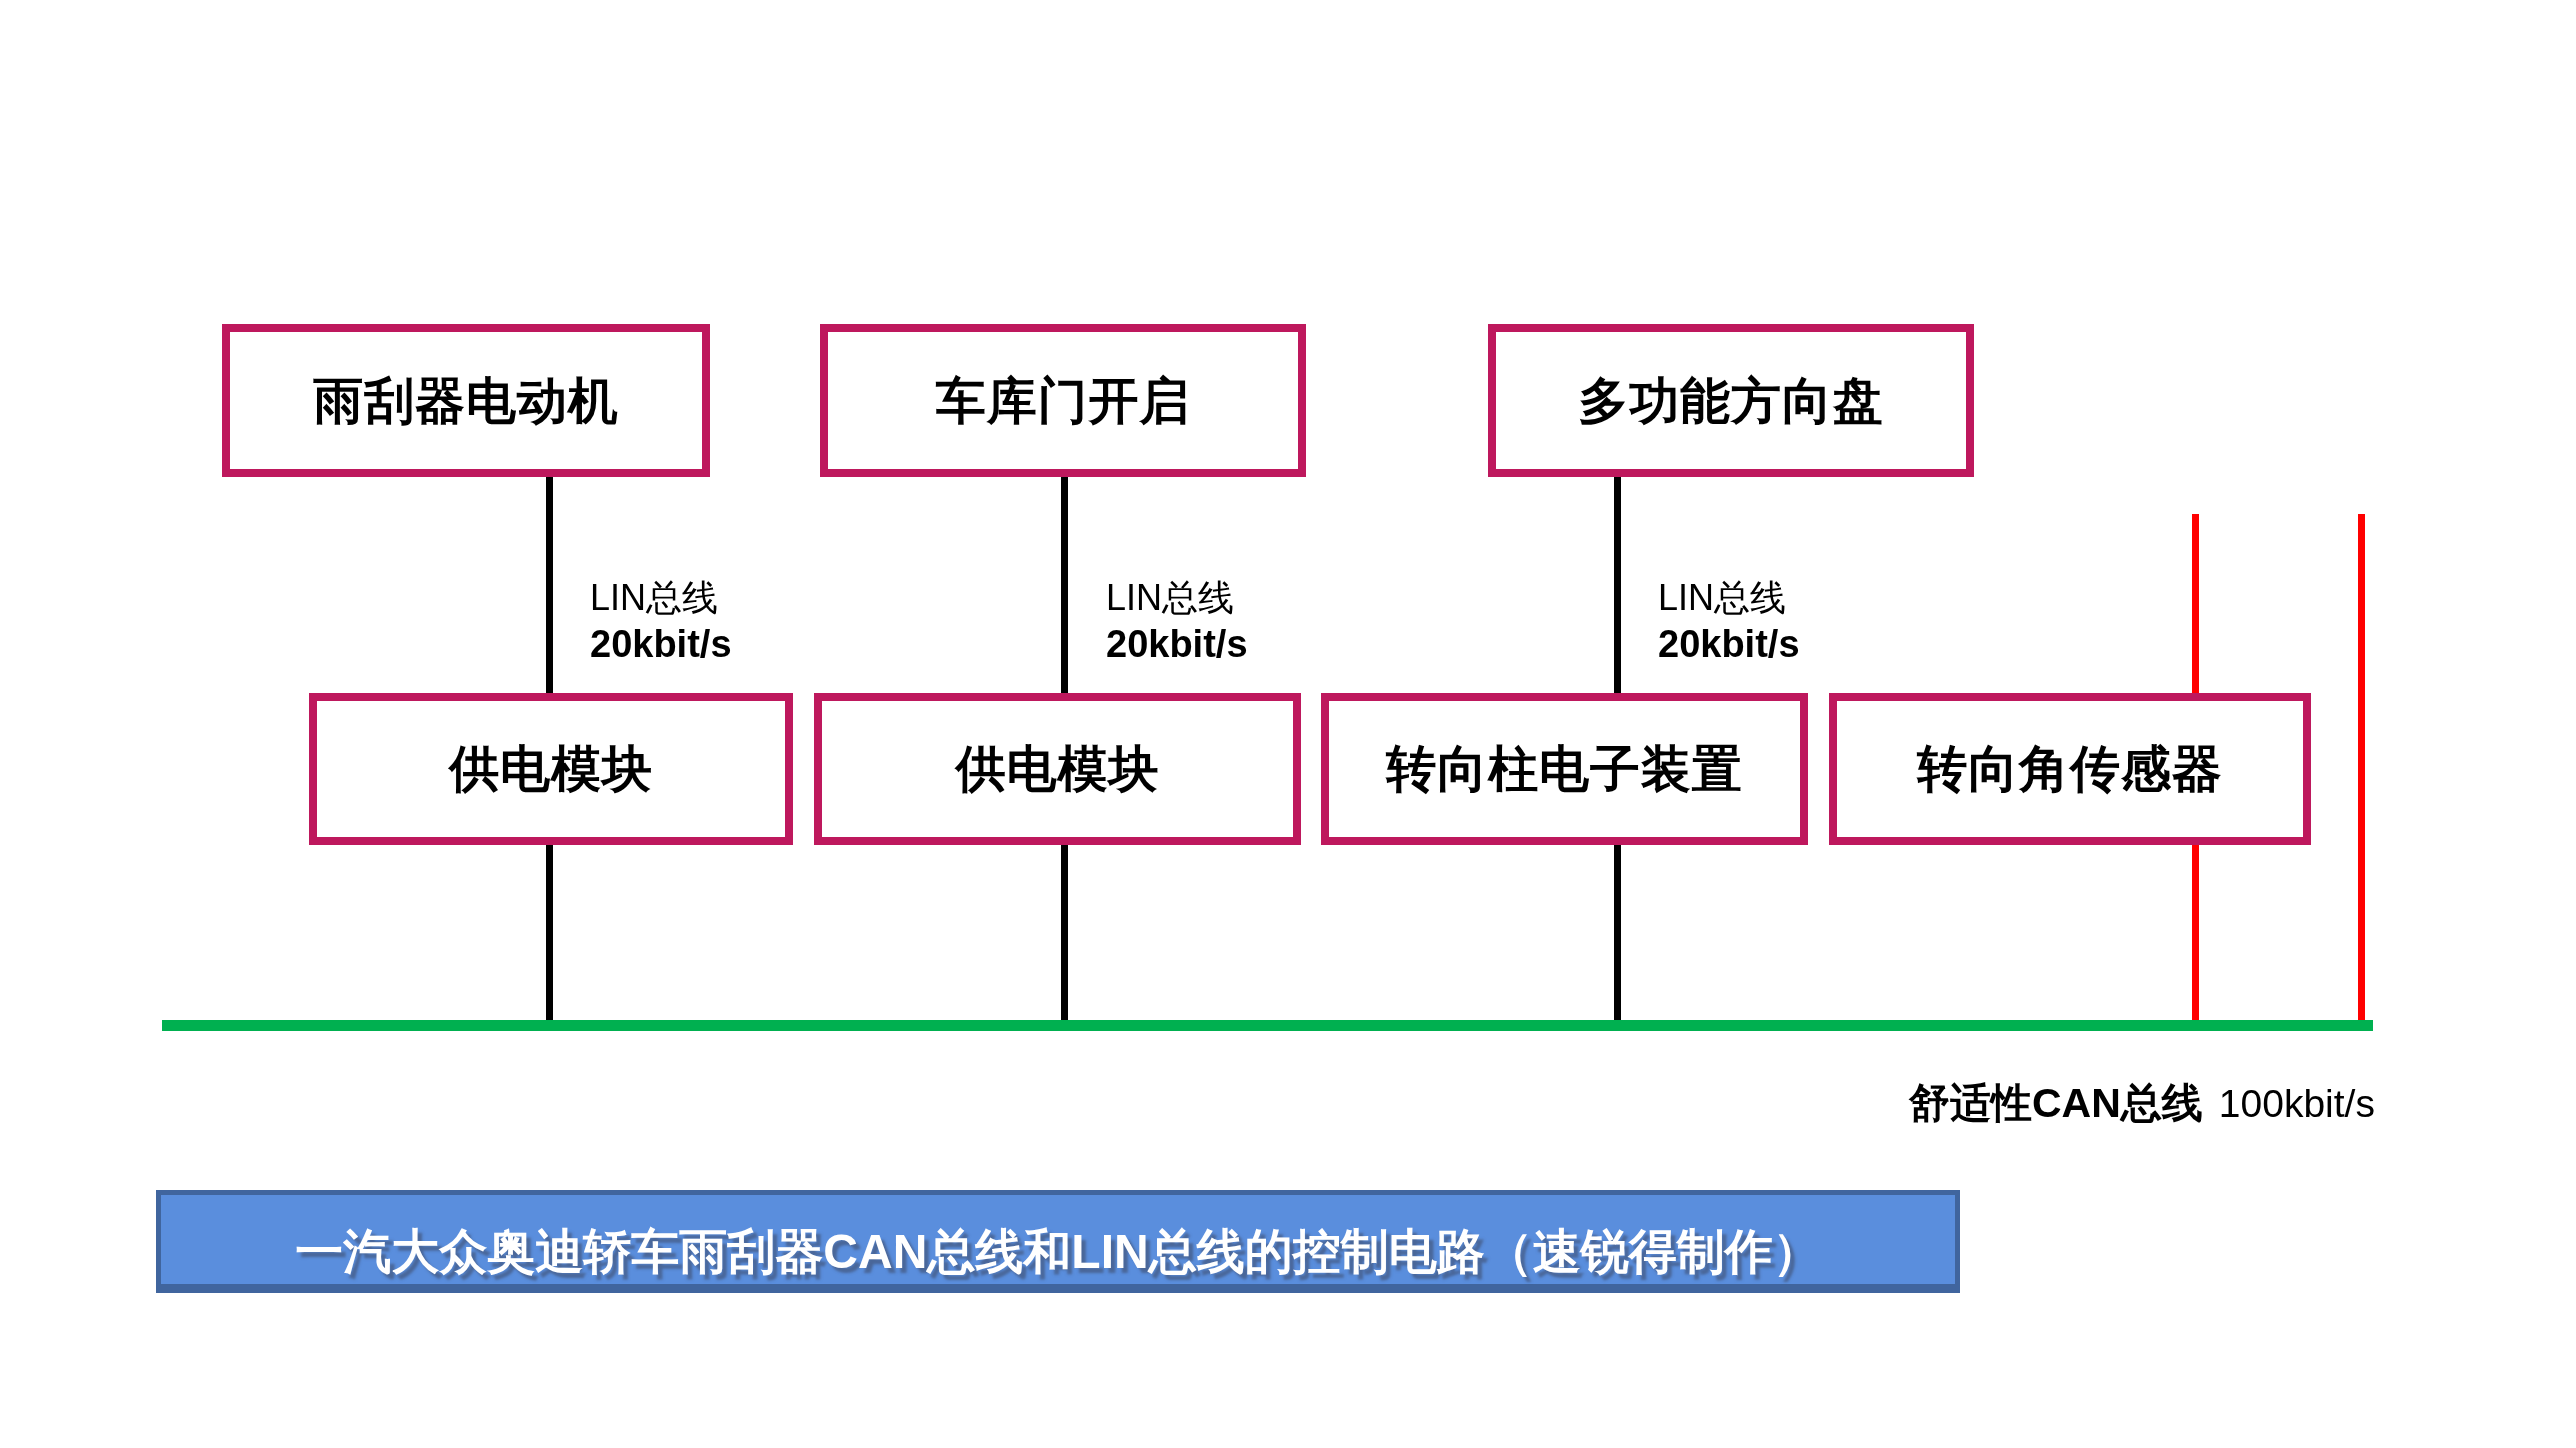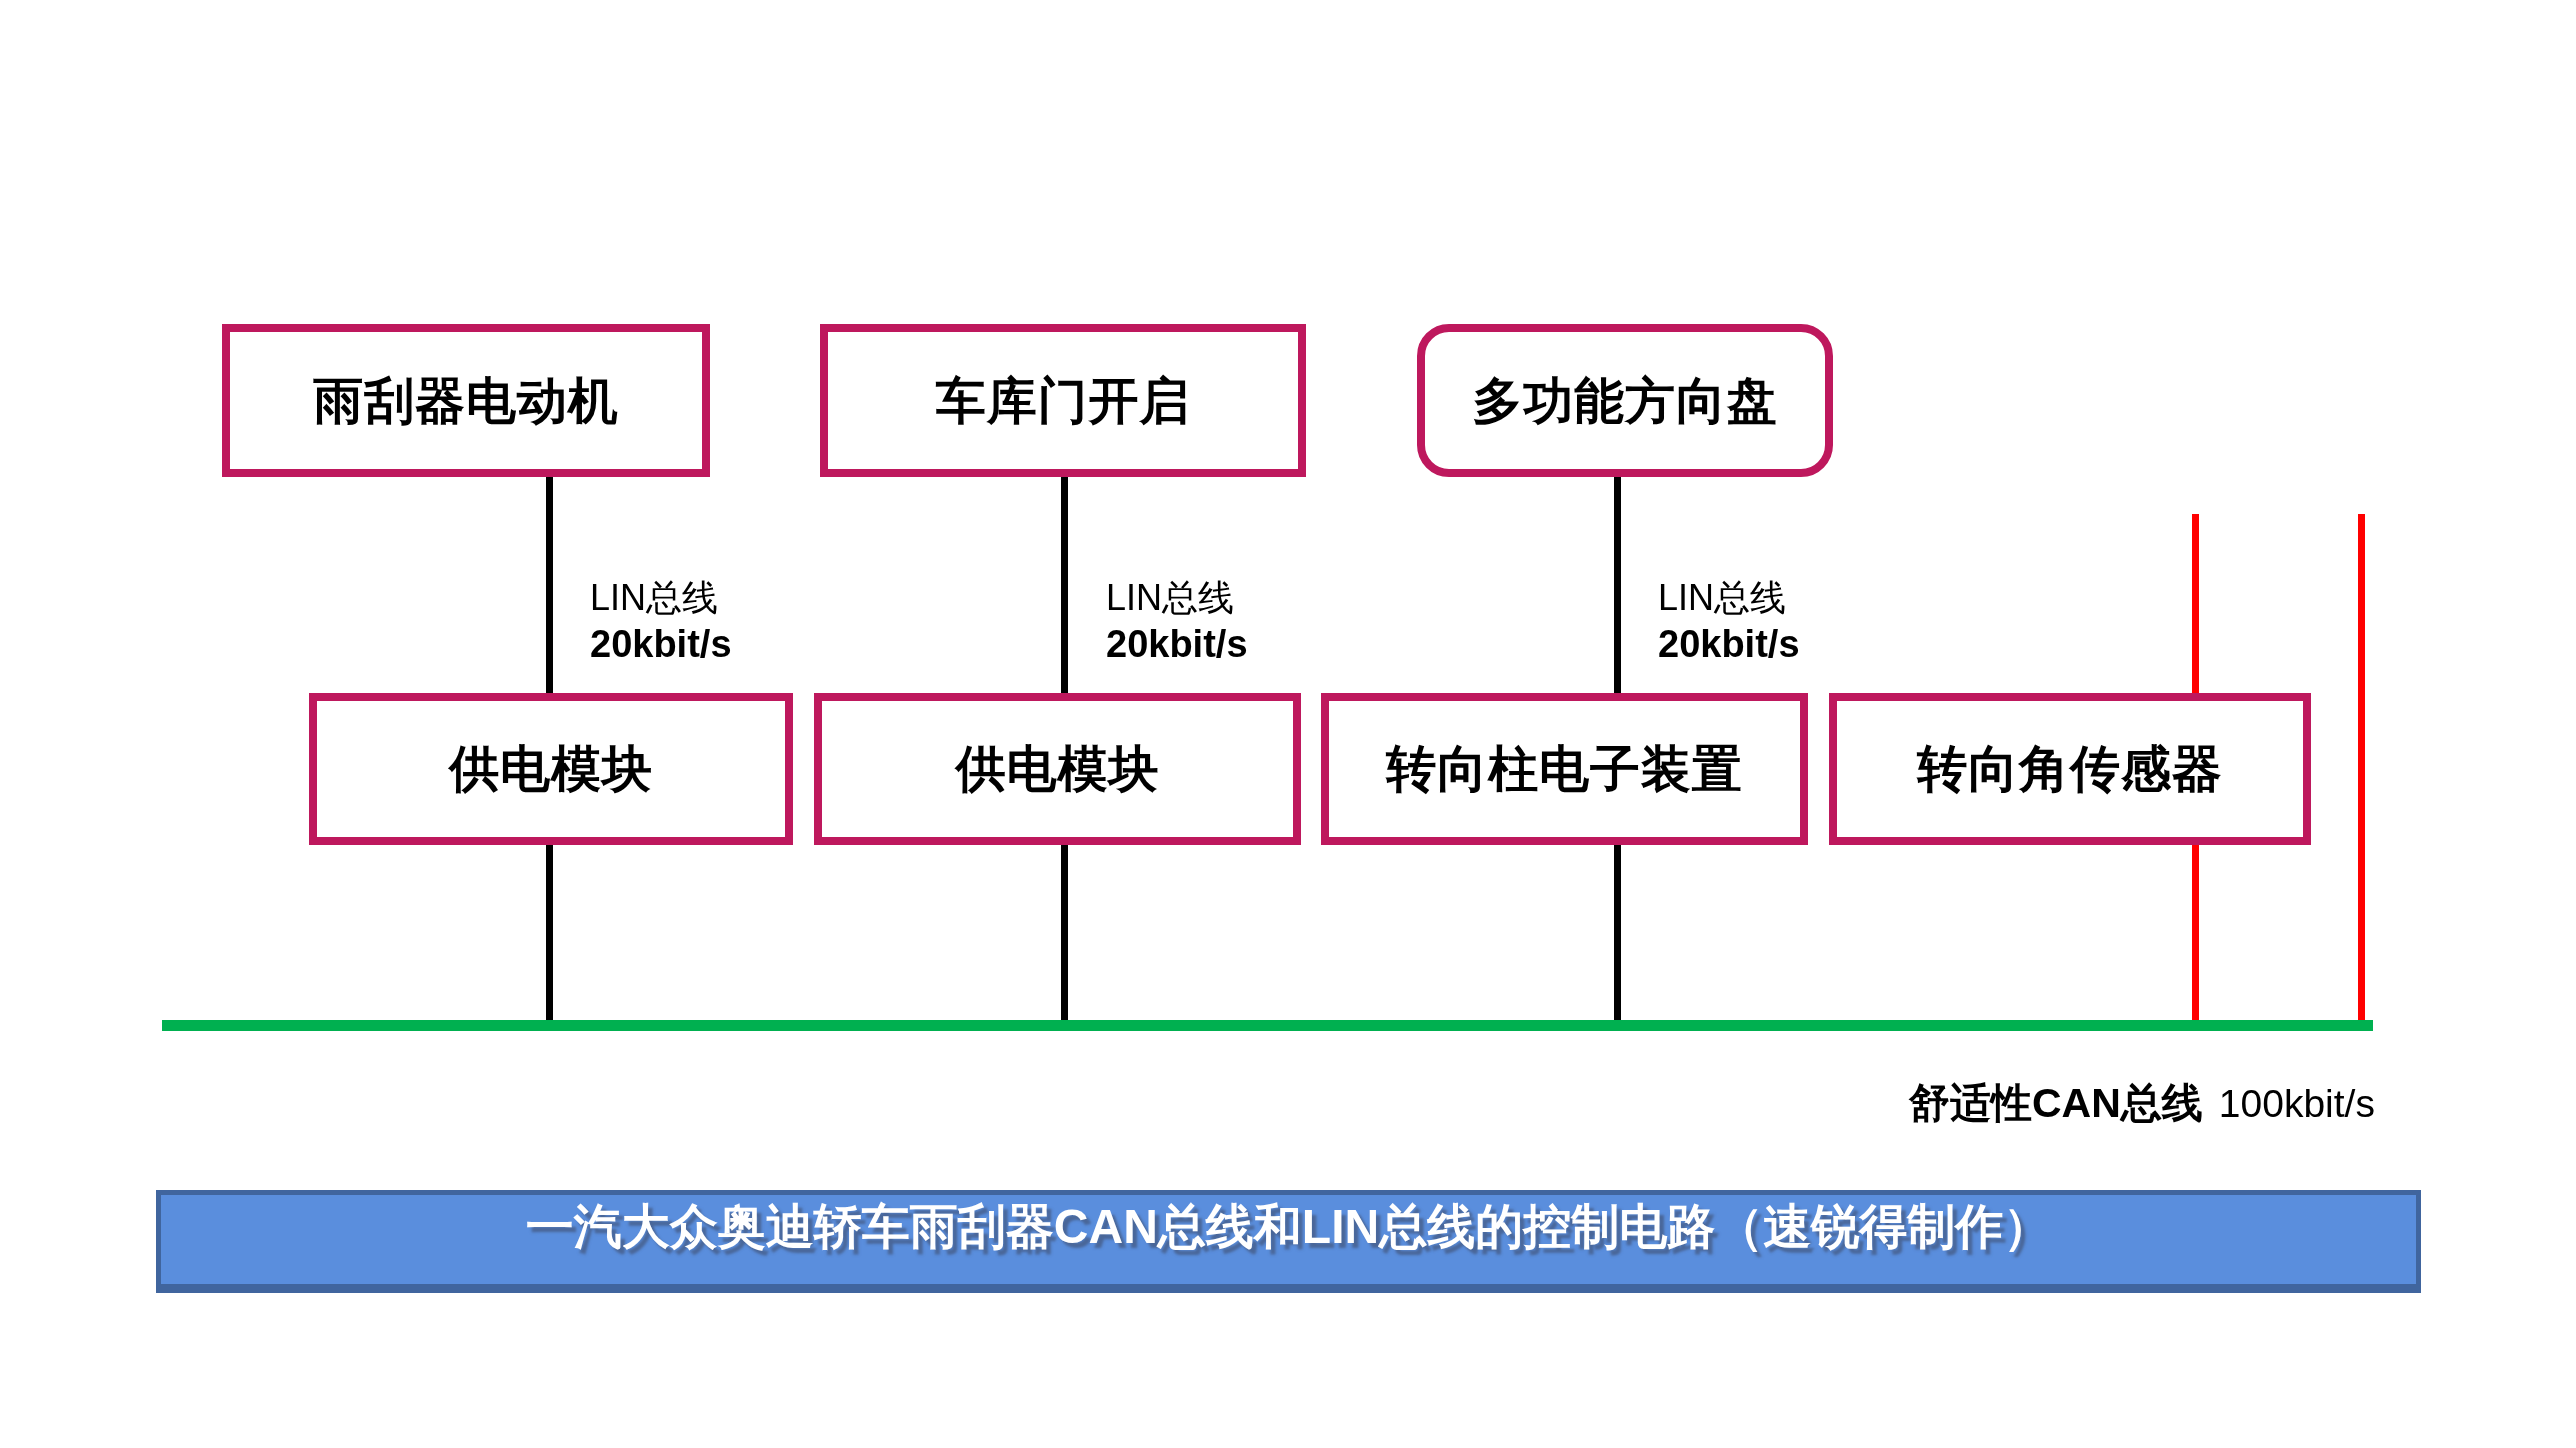--- a/index.html
+++ b/index.html
@@ -25,25 +25,25 @@
   
   .power-can{position:absolute;z-index:3;text-align:center;font-weight:bold;}
   .power-can .name{font-size:49px;line-height:64px;display:block;}
   .power-can .rate{font-size:49px;line-height:64px;display:block;}
   
   .comfort-can{position:absolute;z-index:3;white-space:nowrap;}
   .comfort-can .name{font-size:41px;font-weight:bold;margin-top:26px;}
   .comfort-can .rate{font-size:39px;margin-left:16px;}
   
   .banner{
-    position:absolute;left:156px;top:1190px;width:2265px;height:103px;box-sizing:border-box;
+    position:absolute;left:156px;top:1190px;width:1804px;height:103px;box-sizing:border-box;
     background:var(--banner_bg,#5a8edd);
     border:5.4px solid var(--banner_border,#40659e);
     border-bottom-width:9.8px;
-    display:flex;align-items:flex-start;justify-content:center;z-index:4;
+    display:flex;align-items:flex-end;justify-content:center;z-index:4;
   }
   .banner .title{
     color:var(--banner_text,#ffffff);font-size:48px;font-weight:bold;white-space:nowrap;
     text-shadow:4.5px 4.5px 2.7px rgba(70,95,140,0.85);
   }
 </style>
 </head>
 <body>
 
 <div id="canvas">
@@ -56,21 +56,21 @@
   <div class="vline red" style="left:2358px;top:514px;height:509px;"></div>
 
   <div class="hline-green" style="left:162px;top:1020px;width:2211px;"></div>
 
   <div class="node" style="left:222px;top:324px;width:488px;height:153px;">
     <span class="lbl">雨刮器电动机</span>
   </div>
   <div class="node" style="left:820px;top:324px;width:486px;height:153px;">
     <span class="lbl">车库门开启</span>
   </div>
-  <div class="node" style="left:1417px;top:324px;width:416px;height:153px;border-radius:32px;">
+  <div class="node" style="left:1488px;top:324px;width:486px;height:153px;">
     <span class="lbl">多功能方向盘</span>
   </div>
 
   <div class="node" style="left:309px;top:693px;width:484px;height:152px;">
     <span class="lbl">供电模块</span>
   </div>
   <div class="node" style="left:814px;top:693px;width:487px;height:152px;">
     <span class="lbl">供电模块</span>
   </div>
   <div class="node" style="left:1321px;top:693px;width:487px;height:152px;">

